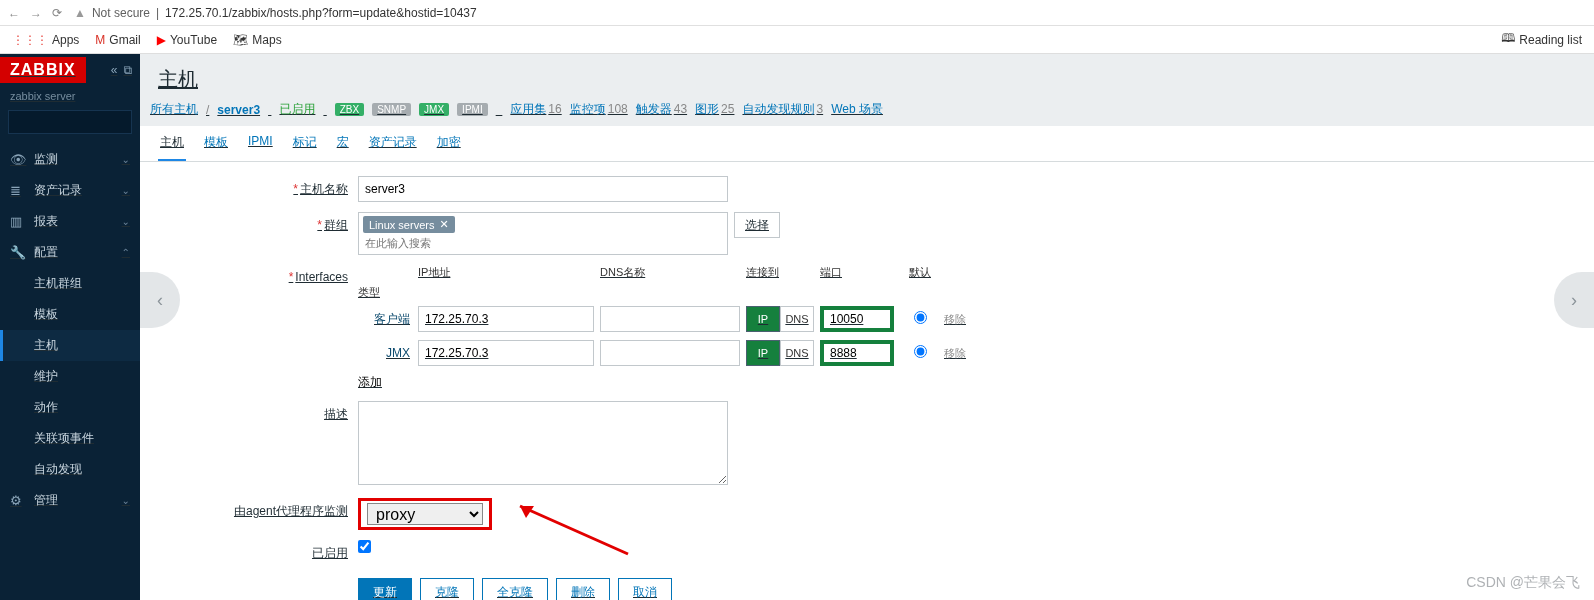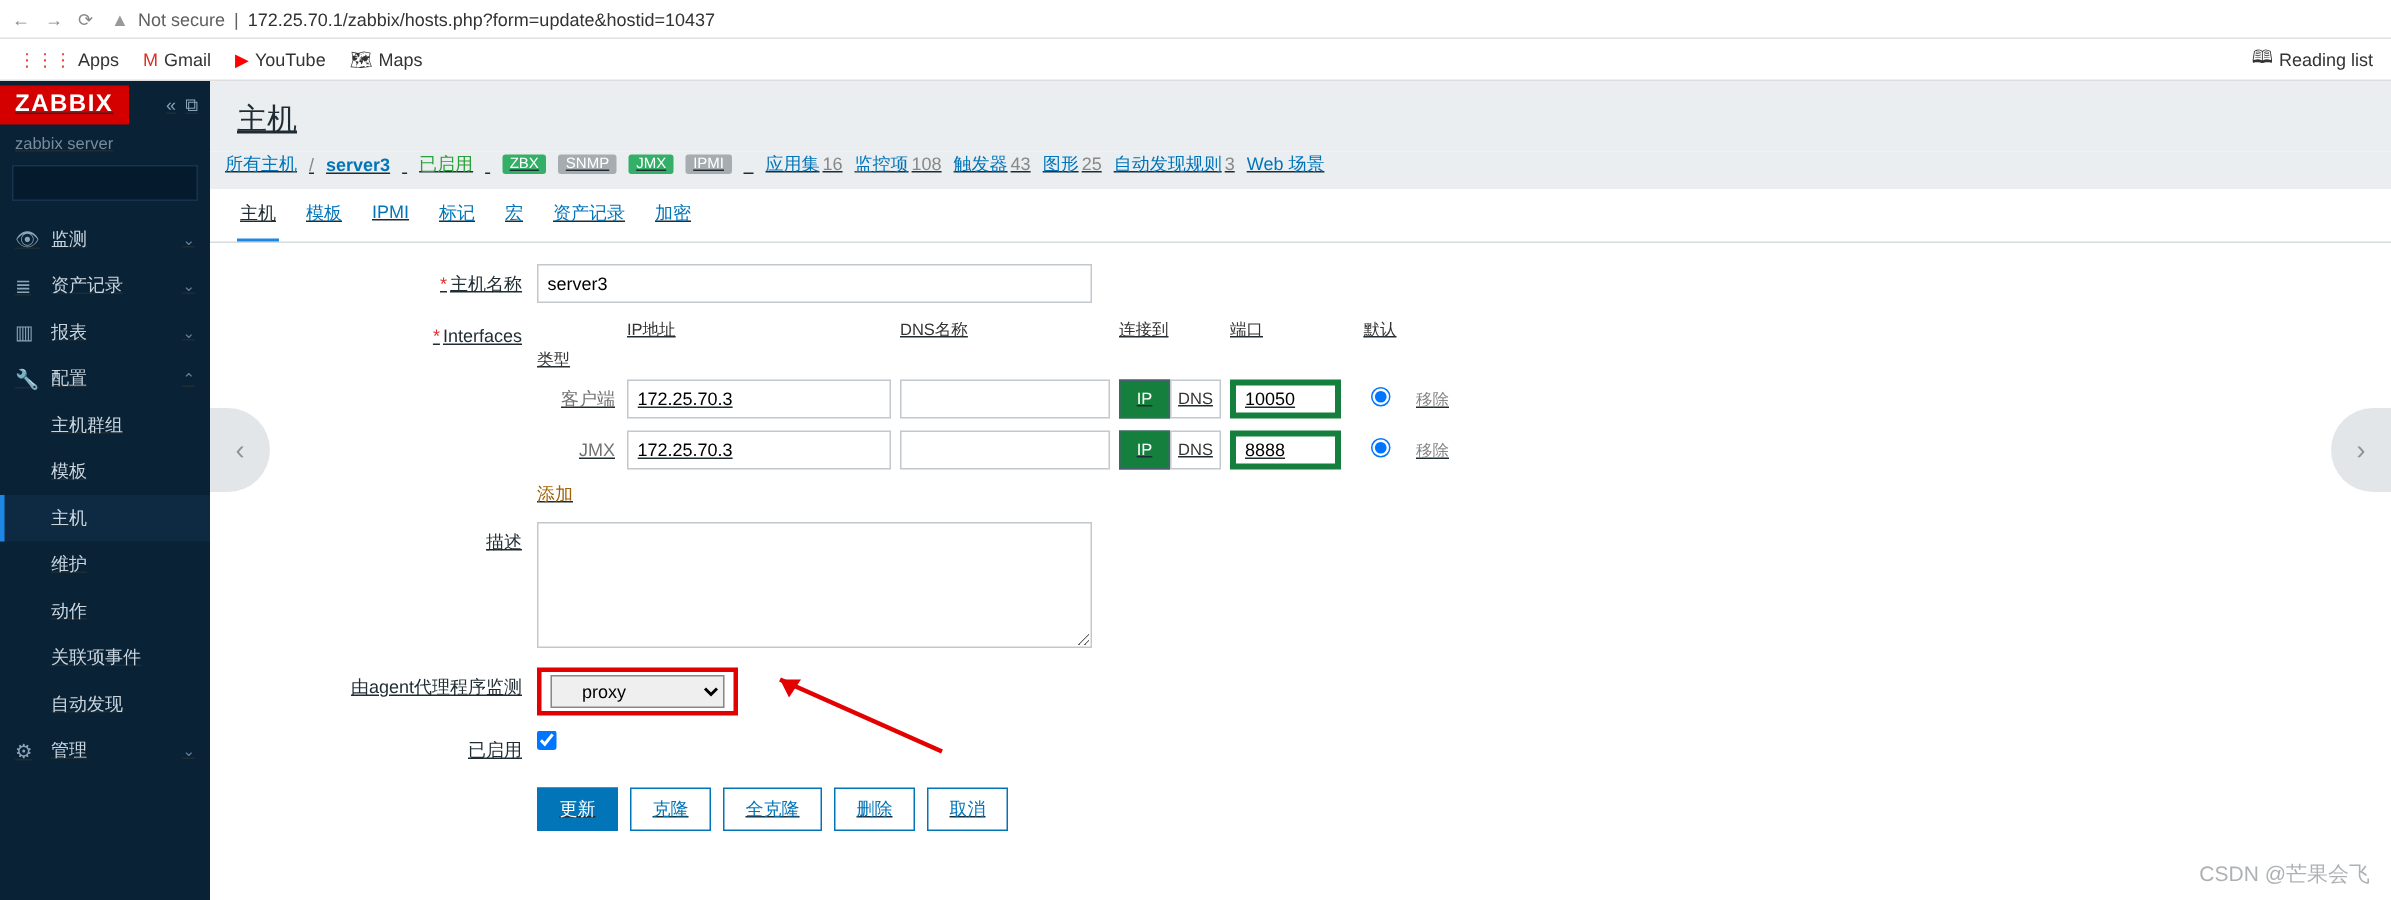--- a/index.html
+++ b/index.html
@@ -64,32 +64,32 @@
 
 .iface-table { margin-left: 0; }
 .iface-hdr { display: flex; font-size: 11px; color: #333; padding: 0 0 6px; }
 .col-type { width: 60px; margin-top: 20px; }
 .col-ip { width: 182px; }
 .col-dns { width: 146px; }
 .col-conn { width: 74px; }
 .col-port { width: 80px; }
 .col-def { width: 40px; text-align: center; }
 .iface-row { display: flex; align-items: center; margin-bottom: 8px; }
-.iface-type { width: 60px; font-size: 12px; color: #737373; text-align: right; padding-right: 8px; }
+.iface-type { width: 60px; font-size: 12px; color: #0c4a6e; text-align: right; padding-right: 8px; }
 .ip-input { width: 176px; height: 26px; border: 1px solid #c2c8cc; padding: 0 6px; font-size: 12px; margin-right: 6px; }
 .dns-input { width: 140px; height: 26px; border: 1px solid #c2c8cc; padding: 0 6px; font-size: 12px; margin-right: 6px; }
 .toggle-btn-grp { display: flex; margin-right: 6px; }
 .tg-btn { width: 34px; height: 26px; border: 1px solid #c2c8cc; background: #fff; font-size: 11px; cursor: pointer; color: #333; }
 .tg-btn.active { background: #15803d; color: #fff; border-color: #4a6070; }
 .port-input { width: 74px; height: 26px; border: 4px solid #15803d; padding: 0 6px; font-size: 12px; margin-right: 6px; }
 .radio-def { width: 40px; text-align: center; }
 .del-link { color: #888; font-size: 11px; margin-left: 4px; }
-.add-link { color: #a16207; cursor: pointer; font-size: 12px; }
-
-.sel { width: 116px; height: 22px; border: 1px solid #888; font-size: 12px; padding: 0 16px; }
+.add-link { color: #000000; cursor: pointer; font-size: 12px; }
+
+.sel { width: 116px; height: 22px; border: 1px solid #888; font-size: 16px; padding: 0 4px; }
 .highlight-box { border: 3px solid #e20000; padding: 2px 6px; display: inline-block; }
 .arrow-svg { position: absolute; pointer-events: none; }
 
 .btn-row { margin-left: 200px; display: flex; gap: 8px; margin-top: 16px; }
 .btn-primary { background: #0275b8; color: #fff; border: 1px solid #0275b8; padding: 5px 14px; cursor: pointer; font-size: 12px; }
 .btn-outline { background: #fff; color: #0275b8; border: 1px solid #0275b8; padding: 5px 14px; cursor: pointer; font-size: 12px; }
 
 .page-nav-btn { position: fixed; top: 50%; transform: translateY(-50%); width: 40px; height: 56px; background: rgba(200,205,210,.5); display: flex; align-items: center; justify-content: center; color: #8c949a; font-size: 18px; border-radius: 6px; }
 .page-nav-left { left: 140px; border-radius: 0 28px 28px 0; }
 .page-nav-right { right: 0; border-radius: 28px 0 0 28px; }
@@ -214,20 +214,33 @@
       <div class="tab">宏</div>
       <div class="tab">资产记录</div>
       <div class="tab">加密</div>
     </div>
 
     <div class="form">
       <div class="form-row">
         <div class="form-label"><span class="req">*</span><span>主机名称</span></div>
         <div class="form-ctrl"><input class="txt-input" value="server3" style=""></div>
       </div>
+      <div class="form-row">
+        <div class="form-label"><span class="req">*</span><span>群组</span></div>
+        <div class="form-ctrl" style="display:flex">
+          <div class="tag-input-wrap">
+            <span class="tag-chip">
+                <span>Linux servers</span>
+                <span class="x">✕</span>
+              </span>
+            <input placeholder="在此输入搜索" style="">
+          </div>
+          <button class="btn-small">选择</button>
+        </div>
+      </div>
 
       <div class="form-row">
         <div class="form-label"><span class="req">*</span><span>Interfaces</span></div>
         <div class="form-ctrl iface-table">
           <div class="iface-hdr">
             <div class="col-type">类型</div>
             <div class="col-ip">IP地址</div>
             <div class="col-dns">DNS名称</div>
             <div class="col-conn">连接到</div>
             <div class="col-port">端口</div>

